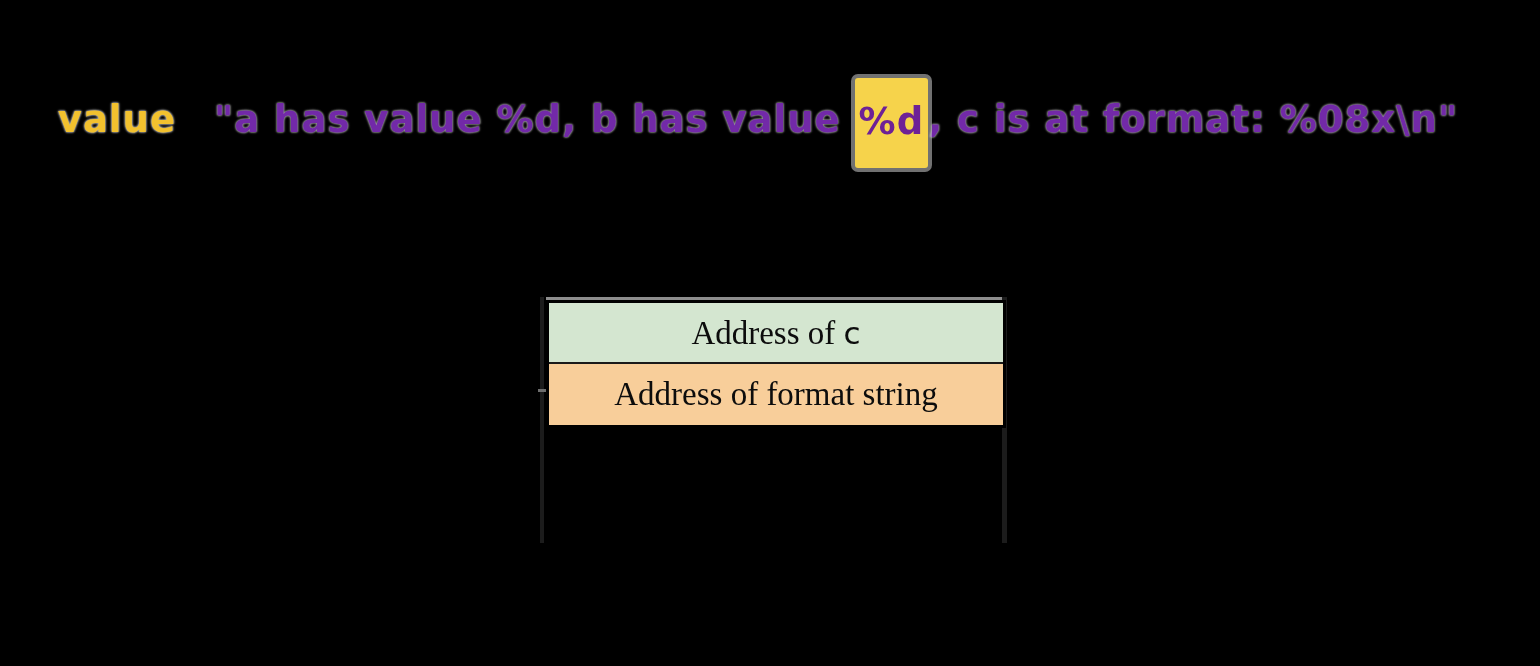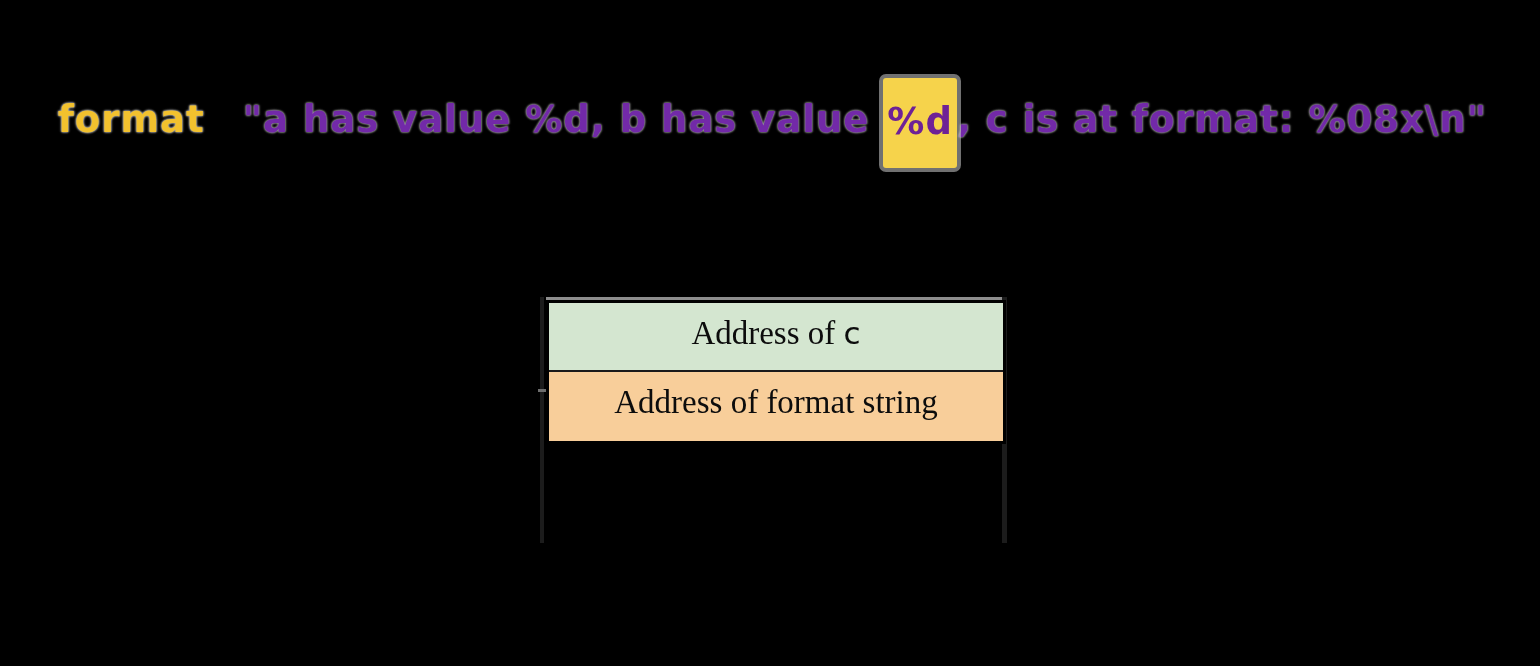--- a/index.html
+++ b/index.html
@@ -88,21 +88,21 @@
   }
   #stack-frame {
     position: absolute;
     left: 0px;
     top: 3px;
     width: 454px;
     border: 3px solid #000000;
     background: #000000;
   }
   .stack-row {
-    height: 69px;
+    height: 61px;
     line-height: 61px;
     text-align: center;
     font-size: 33px;
     color: #0C0C0C;
     border-bottom: 2px solid #1A1A1A;
     box-sizing: border-box;
     position: relative;
   }
   .stack-row:last-child {
     border-bottom: none;
@@ -143,21 +143,21 @@
     top: 0px;
     width: 5px;
     height: 246px;
     background: #1C1C1C;
   }
 </style>
 </head>
 <body>
 
 <div id="code-line">
-  <span class="tok tok-indent"></span><span class="tok tok-func">format</span><span class="tok tok-gap"></span><span class="tok tok-str">"a has value %d, b has value </span><span class="tok tok-hl">%d</span><span class="tok tok-str">, c is at format: %08x\n"</span><span class="tok tok-wide-gap"></span>
+  <span class="tok tok-indent"></span><span class="tok tok-func">value</span><span class="tok tok-gap"></span><span class="tok tok-str">"a has value %d, b has value </span><span class="tok tok-hl">%d</span><span class="tok tok-str">, c is at format: %08x\n"</span><span class="tok tok-wide-gap"></span>
 </div>
 
 <div id="stack-diagram">
 
   <div id="stack-top-rule"></div>
   <div id="stack-left-rail"></div>
   <div id="stack-right-rail"></div>
   <div id="stack-left-tick"></div>
 
   <div id="stack-frame">

